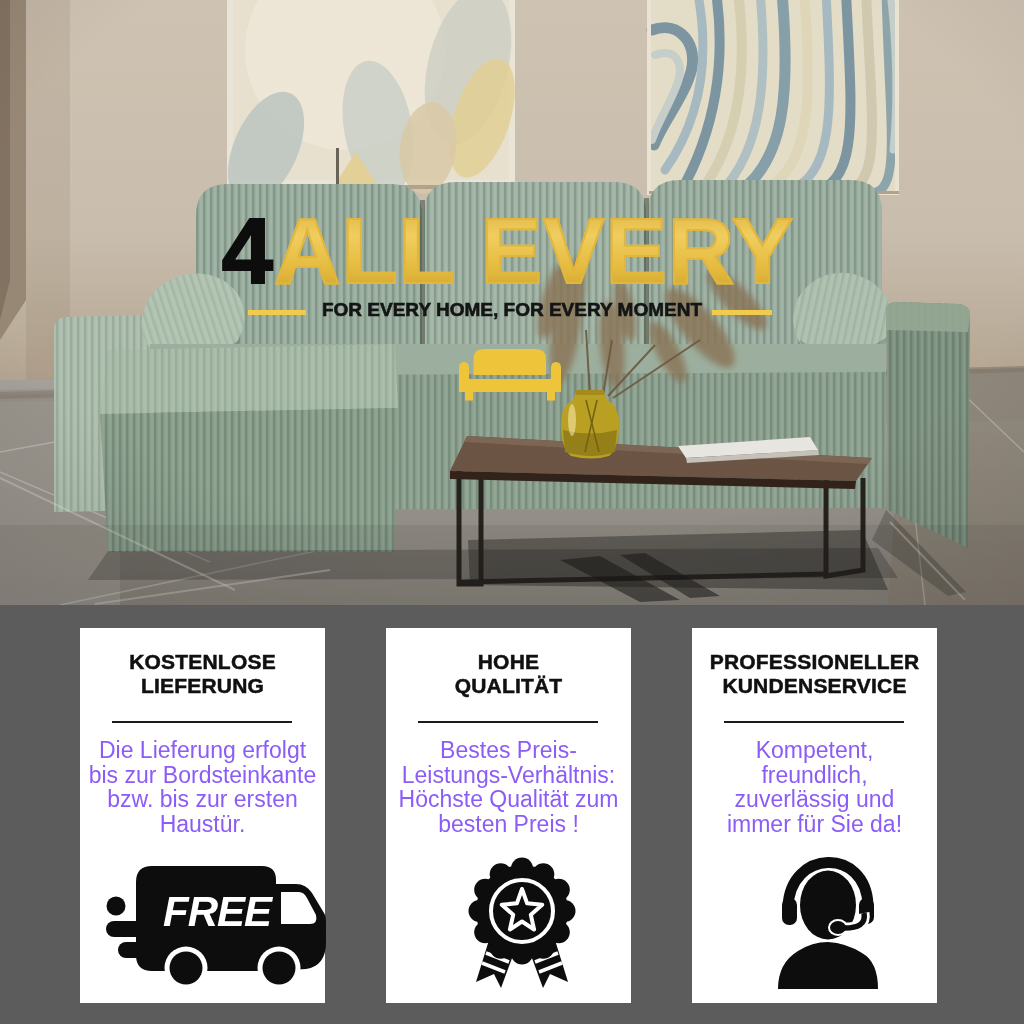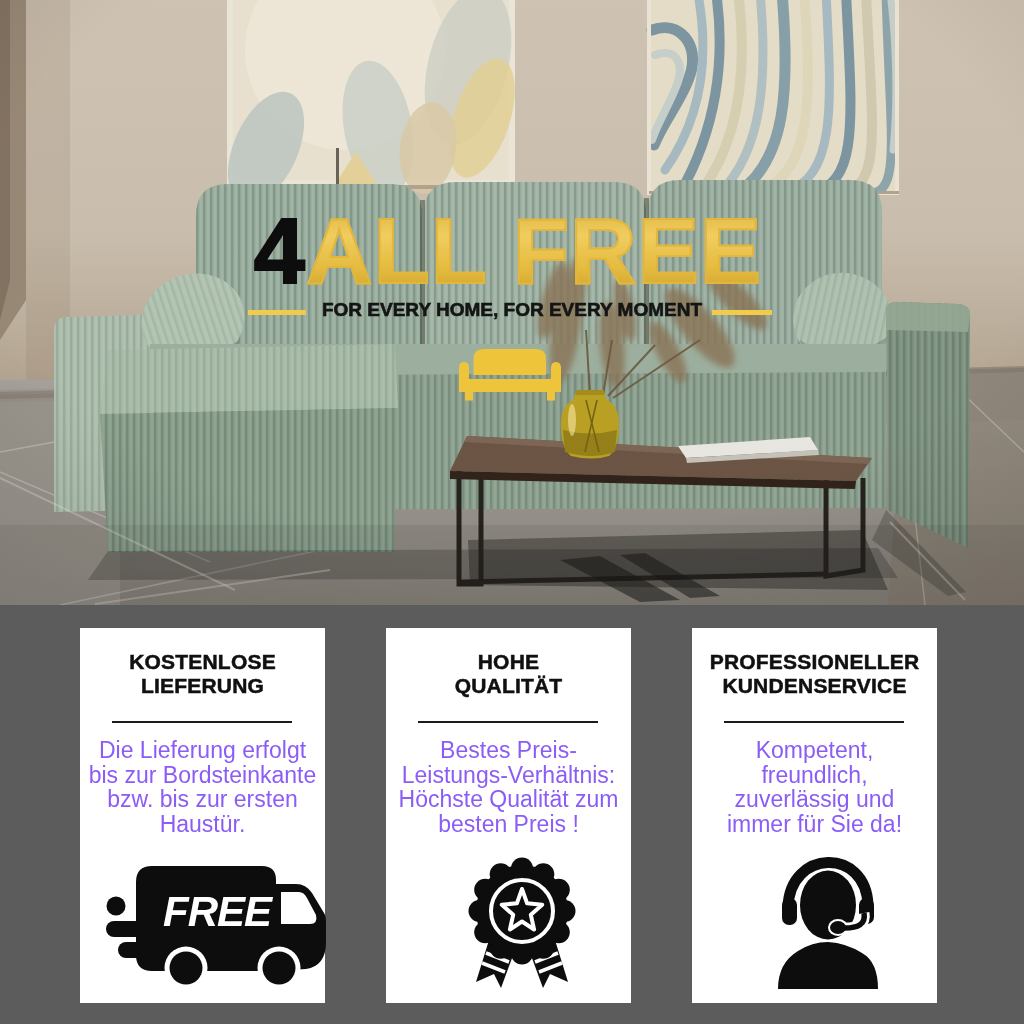--- a/index.html
+++ b/index.html
@@ -253,21 +253,21 @@
       <g fill="#eec53a">
         <path d="M17.5,13 Q17.5,3 27.5,3 L80,3 Q90,3 90,13 L90,29 L17.5,29 Z"></path>
         <path d="M3,22 Q3,16 8,16 Q13,16 13,22 L13,33 L95,33 L95,22 Q95,16 100,16 Q105,16 105,22 L105,46 L3,46 Z"></path>
         <rect x="9" y="46" width="8" height="8.5"></rect>
         <rect x="91" y="46" width="8" height="8.5"></rect>
       </g>
     </svg>
   </div>
   </div>
 
-  <div class="logo"><span class="four">4</span><span class="gold">ALL FREE</span></div>
+  <div class="logo"><span class="four">4</span><span class="gold">ALL EVERY</span></div>
 
   <div class="dash l"></div>
 
   <div class="dash r"></div>
 
   <div class="tagline">FOR EVERY HOME, FOR EVERY MOMENT</div>
 
   <div class="band">
 
     <div class="card c1">

